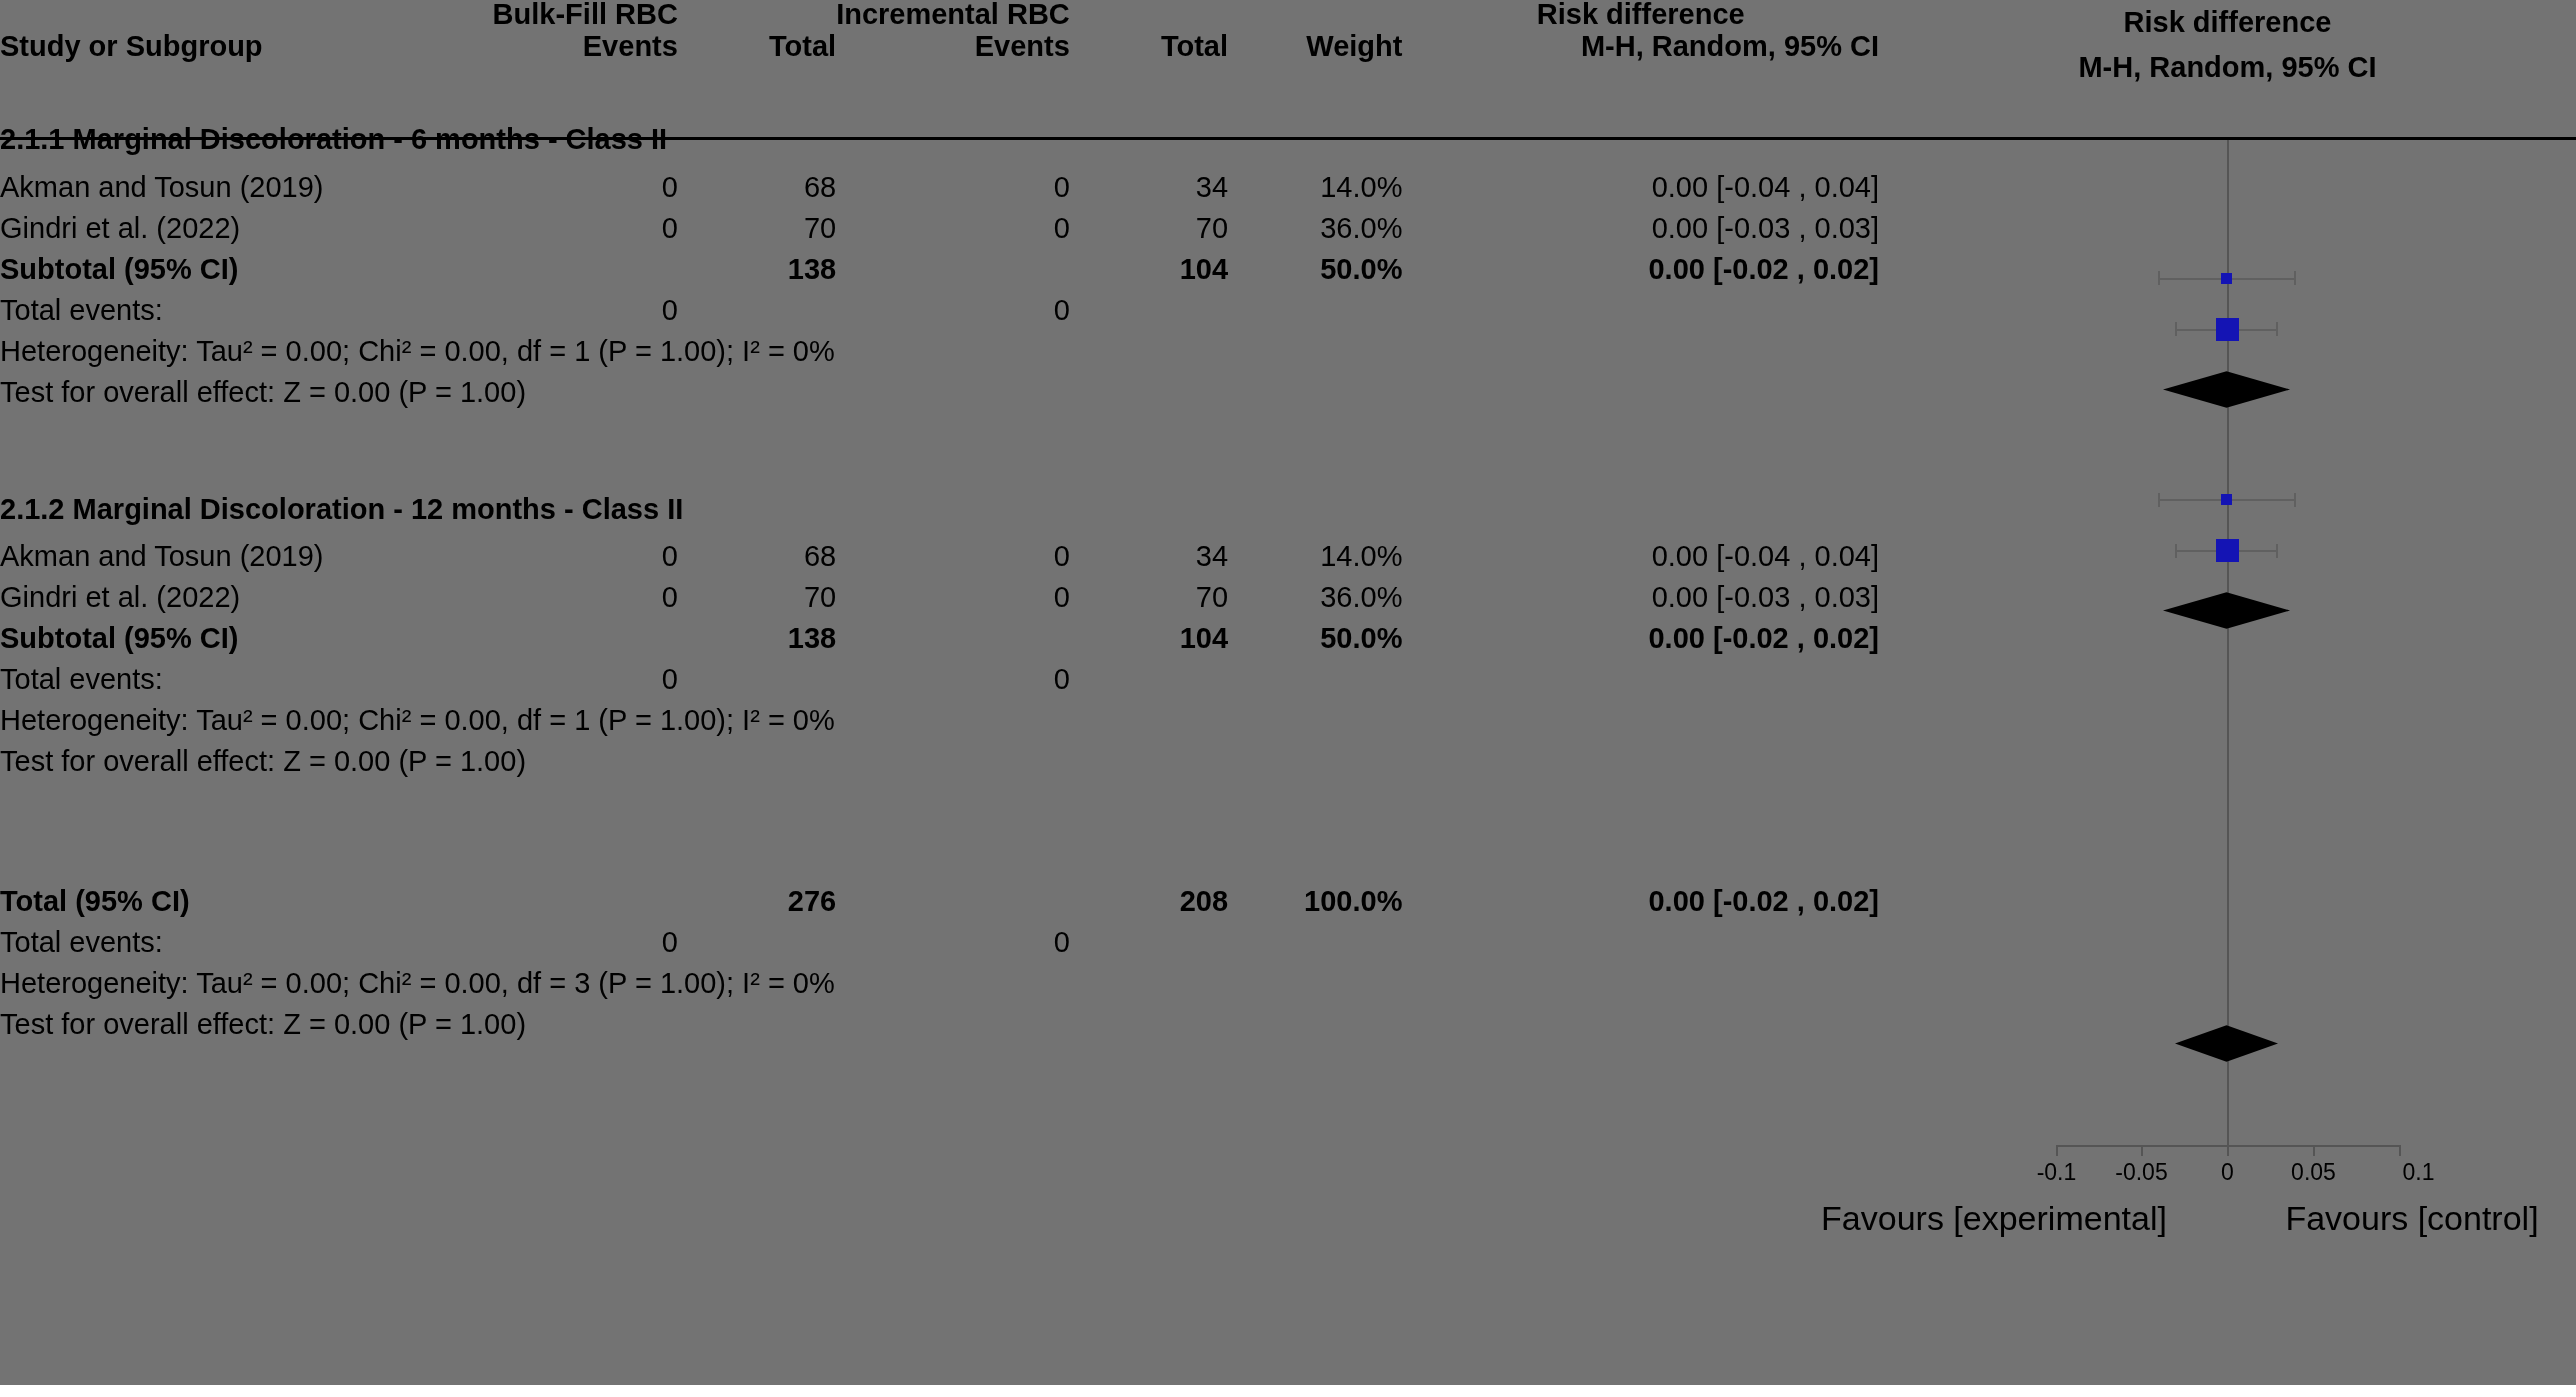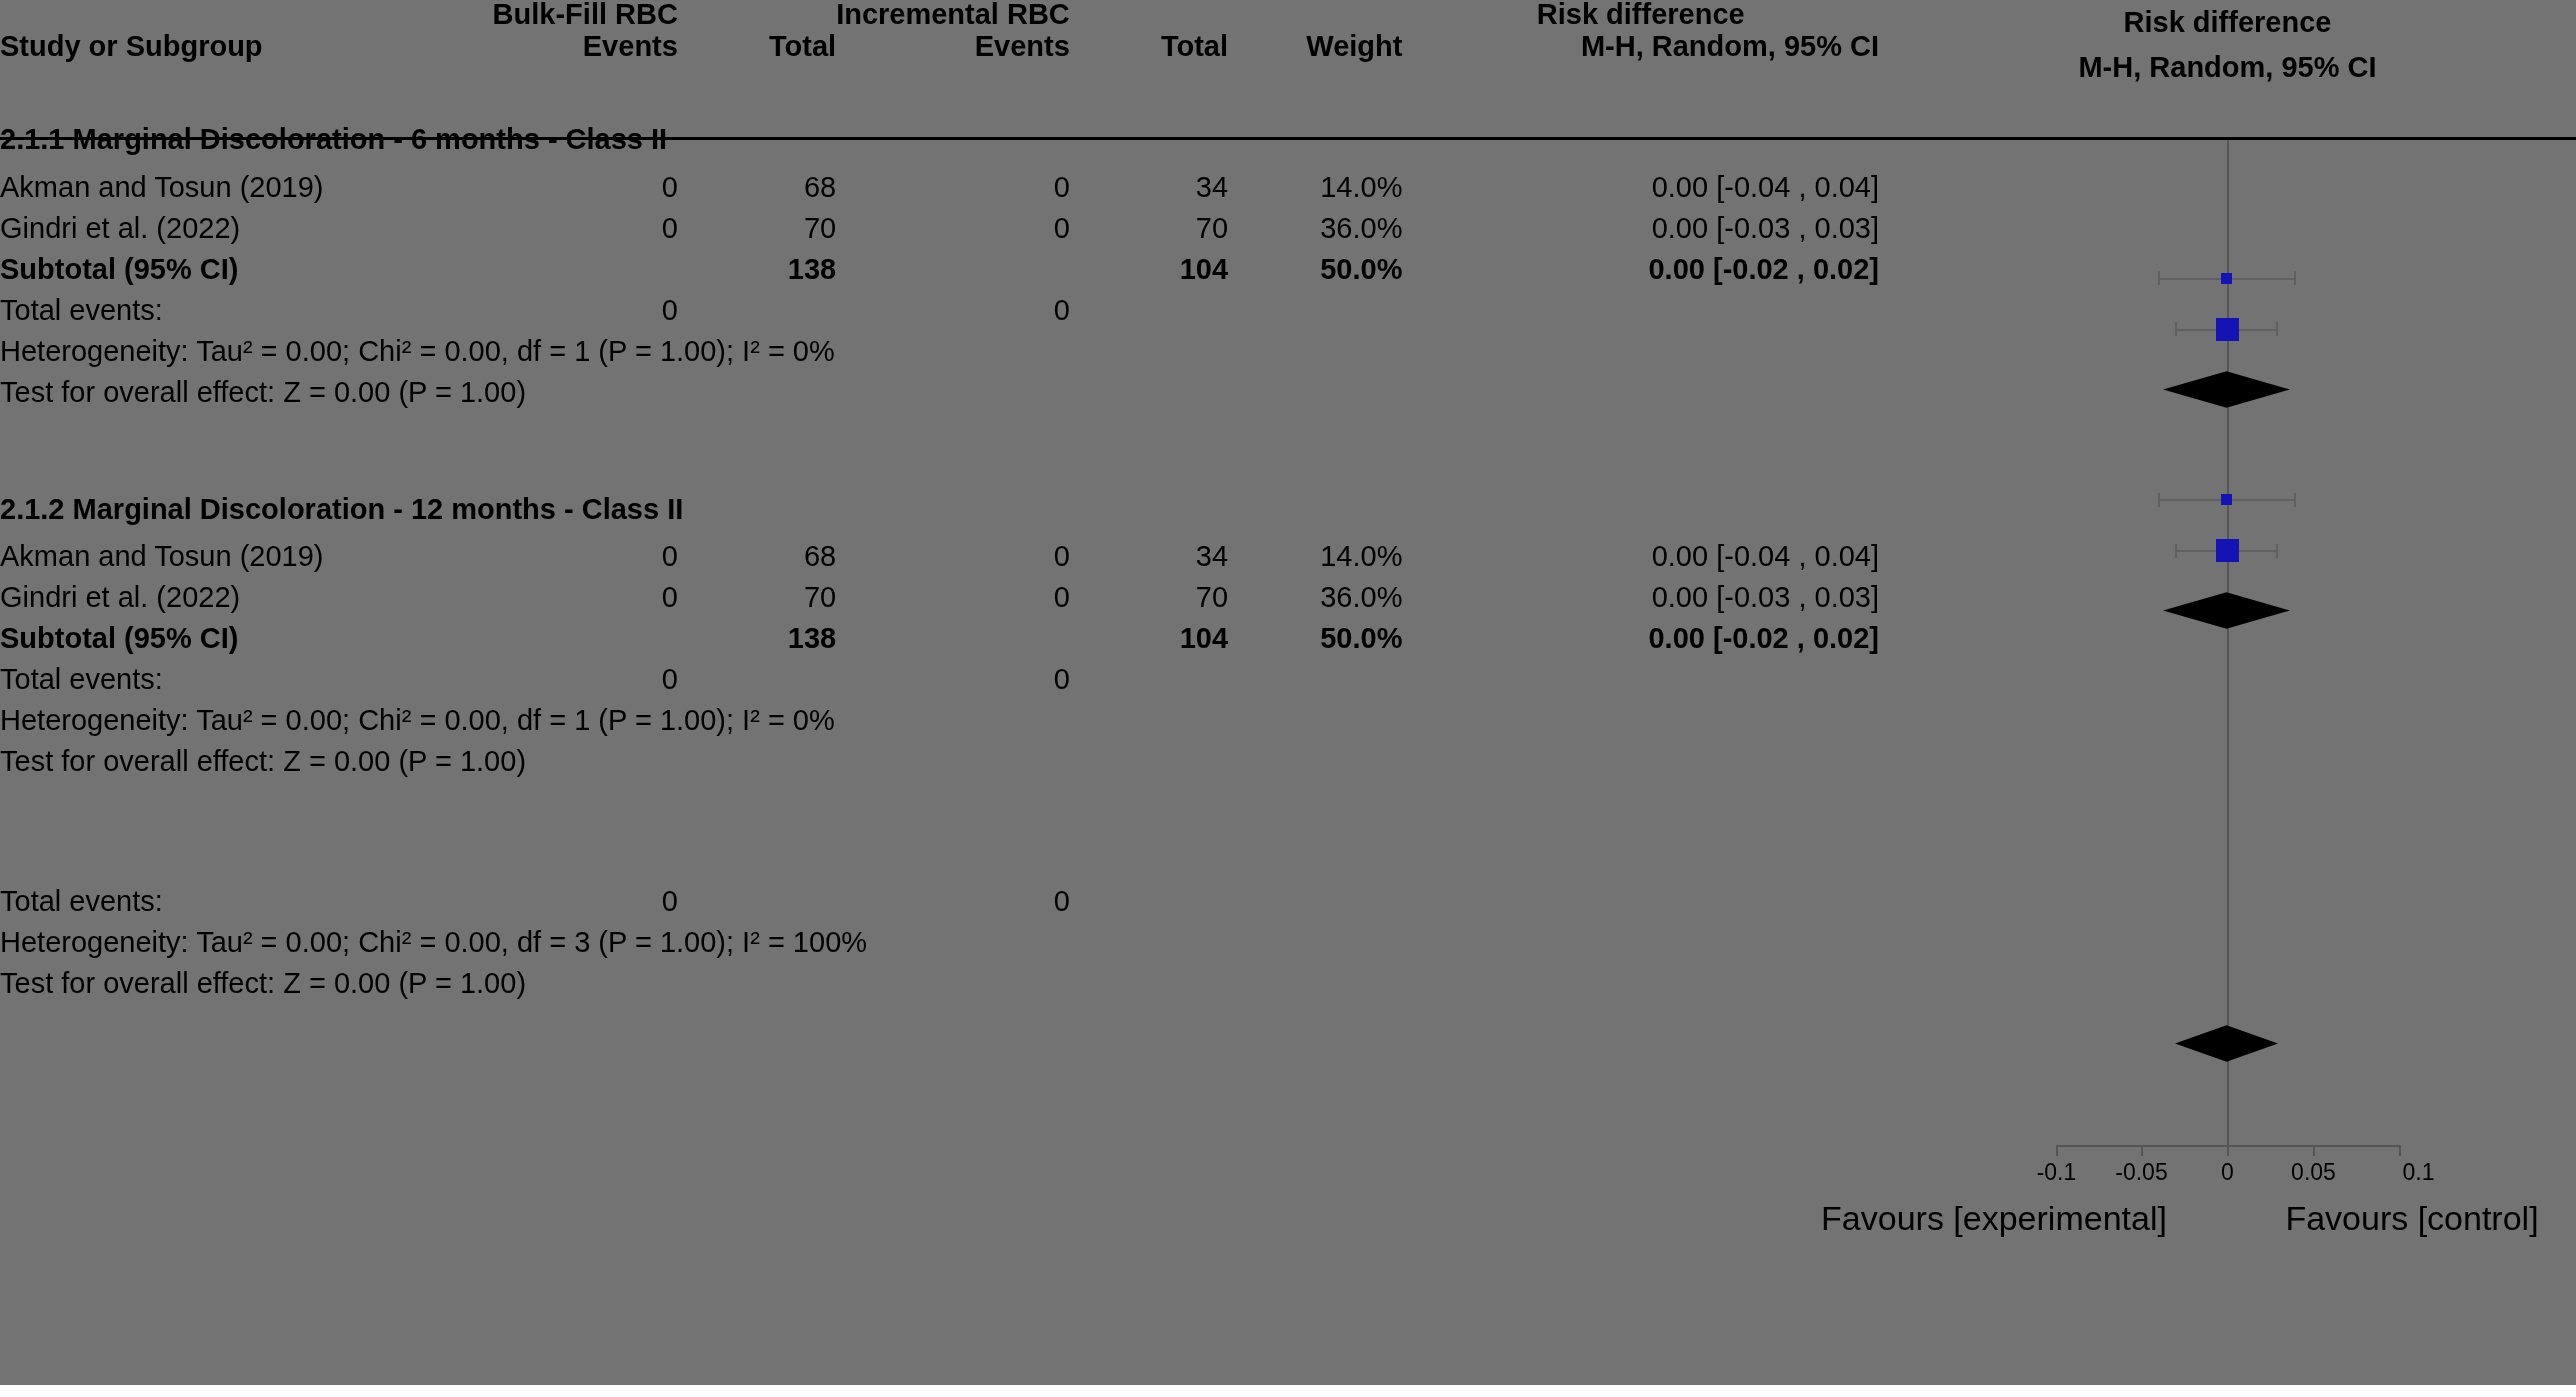--- a/index.html
+++ b/index.html
@@ -274,31 +274,40 @@
       <td class="c-study" colspan="7">Test for overall effect: Z = 0.00 (P = 1.00)</td>
     </tr>
 
     <tr class="spacer-lg">
           <td colspan="7"></td>
         </tr>
     <tr class="spacer">
           <td colspan="7"></td>
         </tr>
 
+    <tr class="data-row bold">
+      <td class="c-study">Total (95% CI)</td>
+      <td class="c-ev1"></td>
+      <td class="c-tot1">276</td>
+      <td class="c-ev2"></td>
+      <td class="c-tot2">208</td>
+      <td class="c-wt">100.0%</td>
+      <td class="c-eff">0.00 [-0.02 , 0.02]</td>
+    </tr>
     <tr class="note">
       <td class="c-study">Total events:</td>
       <td class="c-ev1">0</td>
       <td class="c-tot1"></td>
       <td class="c-ev2">0</td>
       <td class="c-tot2"></td>
       <td class="c-wt"></td>
       <td class="c-eff"></td>
     </tr>
     <tr class="note">
-      <td class="c-study" colspan="7">Heterogeneity: Tau² = 0.00; Chi² = 0.00, df = 3 (P = 1.00); I² = 100%</td>
+      <td class="c-study" colspan="7">Heterogeneity: Tau² = 0.00; Chi² = 0.00, df = 3 (P = 1.00); I² = 0%</td>
     </tr>
     <tr class="note">
       <td class="c-study" colspan="7">Test for overall effect: Z = 0.00 (P = 1.00)</td>
     </tr>
   </tbody>
     </table>
 
   <div id="plot">
 
     <div class="plot-head" id="plot-title-1">Risk difference</div>

